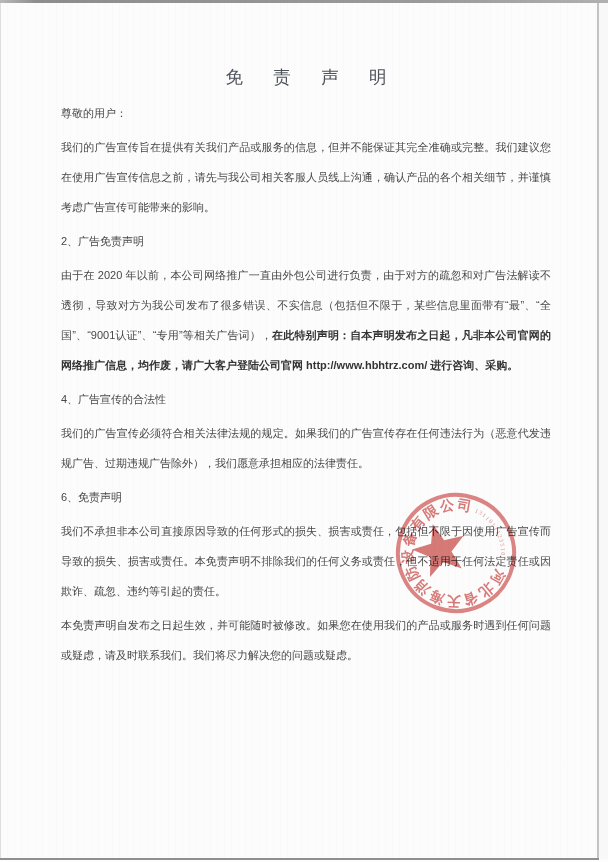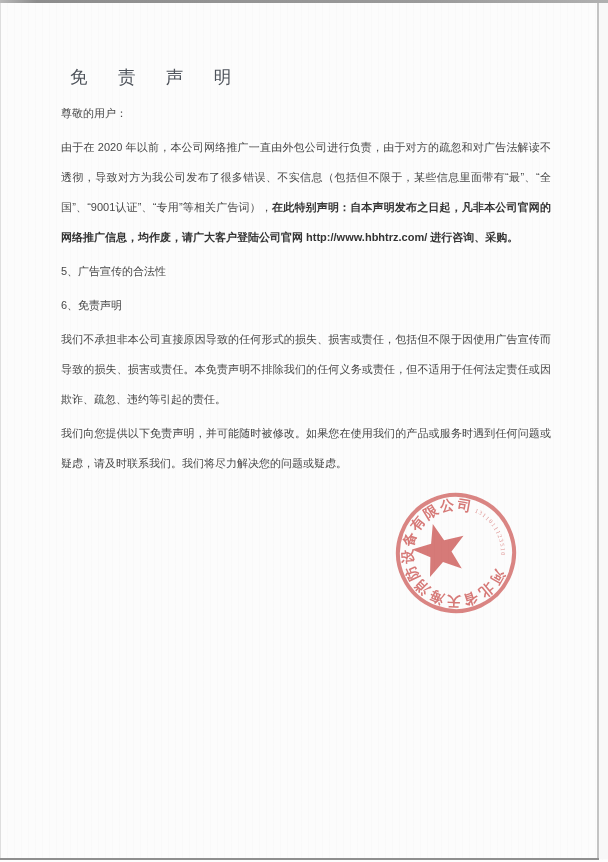--- a/index.html
+++ b/index.html
@@ -28,20 +28,21 @@
     position:absolute;left:57px;top:64px;width:498px;
     color:#474747;
   }
   .doc-title{
     font-family:"Liberation Serif","DejaVu Serif",serif;
     font-weight:400;
     font-size:17.5px;
     letter-spacing:13px;
     padding-left:13px; 
     color:#4d525a;
+    text-align:center;
     margin:0 0 8px 0;
     line-height:26px;
   }
   .para{
     font-size:11px;
     line-height:30px;
     margin:4px;
     text-align:justify;
     color:#474747;
   }
@@ -66,29 +67,32 @@
 </head>
 <body>
 
 <div class="scan-page">
 
   <div class="content">
     <h1 class="doc-title">免 责 声 明</h1>
 
     <p class="para">尊敬的用户：</p>
 
+    <p class="para">我们的广告宣传旨在提供有关我们产品或服务的信息，但并不能保证其完全准确或完整。我们建议您在使用广告宣传信息之前，请先与我公司相关客服人员线上沟通，确认产品的各个相关细节，并谨慎考虑广告宣传可能带来的影响。</p>
 
+    <p class="para">2、广告免责声明</p>
     <p class="para"><span>由于在 2020 年以前，本公司网络推广一直由外包公司进行负责，由于对方的疏忽和对广告法解读不透彻，导致对方为我公司发布了很多错误、不实信息（包括但不限于，某些信息里面带有“最”、“全国”、“9001认证”、“专用”等相关广告词），</span><b>在此特别声明：自本声明发布之日起，凡非本公司官网的网络推广信息，均作废，请广大客户登陆公司官网 http://www.hbhtrz.com/ 进行咨询、采购。</b></p>
 
-    <p class="para">5、广告宣传的合法性</p>
+    <p class="para">4、广告宣传的合法性</p>
+    <p class="para">我们的广告宣传必须符合相关法律法规的规定。如果我们的广告宣传存在任何违法行为（恶意代发违规广告、过期违规广告除外），我们愿意承担相应的法律责任。</p>
 
     <p class="para">6、免责声明</p>
     <p class="para">我们不承担非本公司直接原因导致的任何形式的损失、损害或责任，包括但不限于因使用广告宣传而导致的损失、损害或责任。本免责声明不排除我们的任何义务或责任，但不适用于任何法定责任或因欺诈、疏忽、违约等引起的责任。</p>
 
-    <p class="para">我们向您提供以下免责声明，并可能随时被修改。如果您在使用我们的产品或服务时遇到任何问题或疑虑，请及时联系我们。我们将尽力解决您的问题或疑虑。</p>
+    <p class="para">本免责声明自发布之日起生效，并可能随时被修改。如果您在使用我们的产品或服务时遇到任何问题或疑虑，请及时联系我们。我们将尽力解决您的问题或疑虑。</p>
   </div>
 
   <div class="seal">
     <svg viewBox="0 0 164 164" xmlns="http://www.w3.org/2000/svg">
       <g id="seal-ring" transform="rotate(-115 82 82)">
         <circle id="seal-circle" cx="82" cy="82" r="58"></circle>
 
       <text class="ring-char" x="82" y="38.5" transform="rotate(-125 82 82)">河</text>
           <text class="ring-char" x="82" y="38.5" transform="rotate(-104.16666666666667 82 82)">北</text>
           <text class="ring-char" x="82" y="38.5" transform="rotate(-83.33333333333334 82 82)">省</text>

